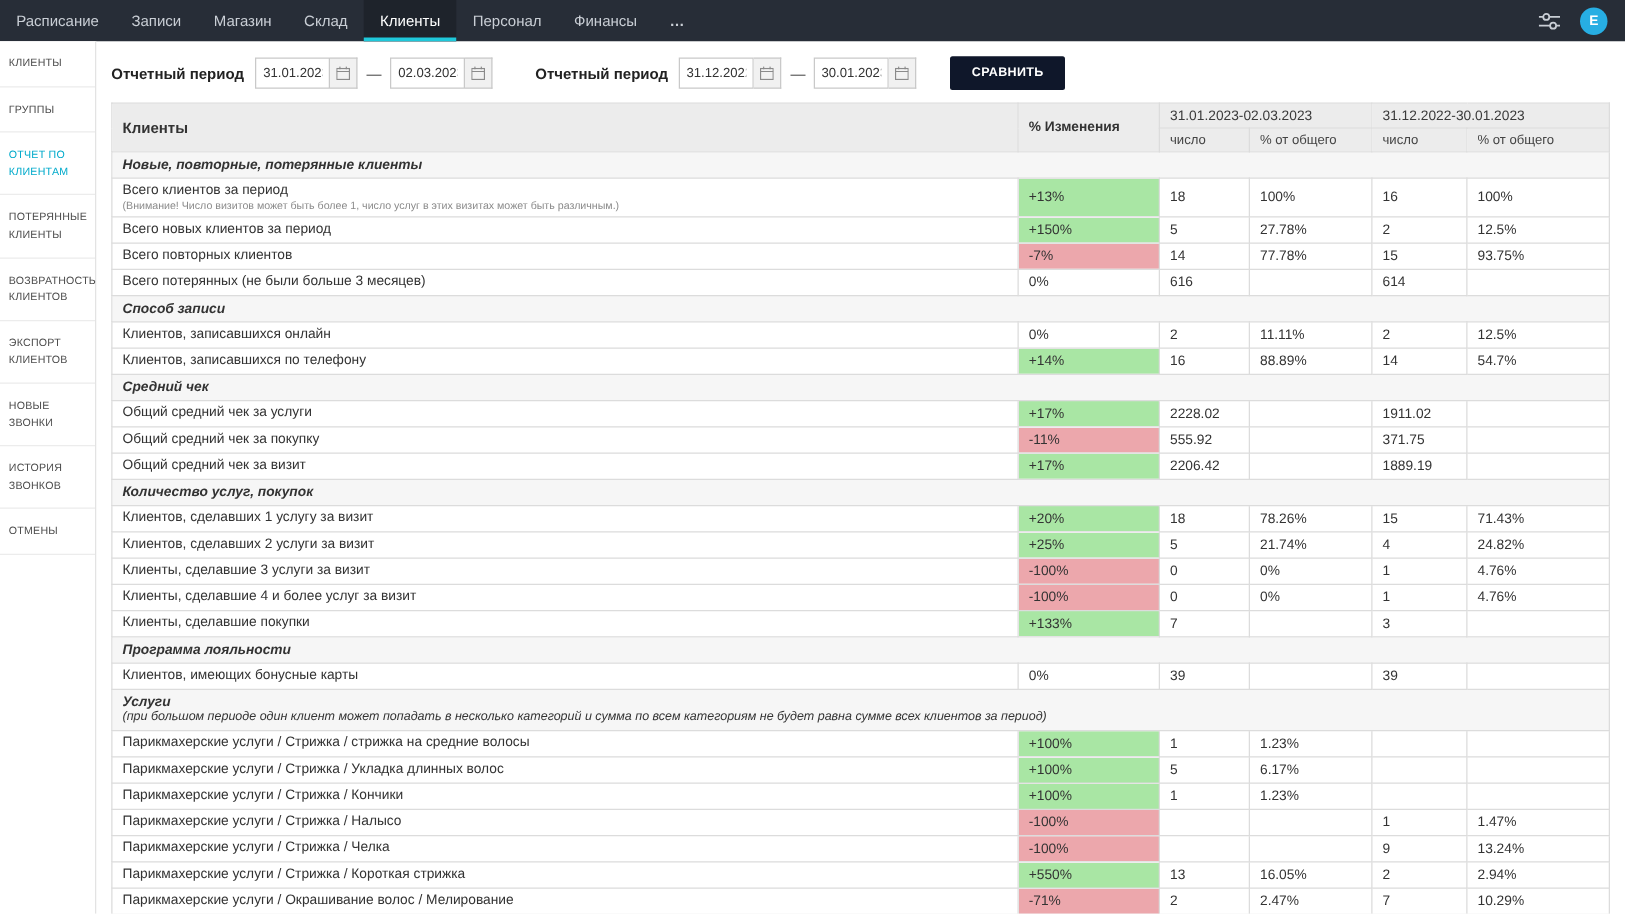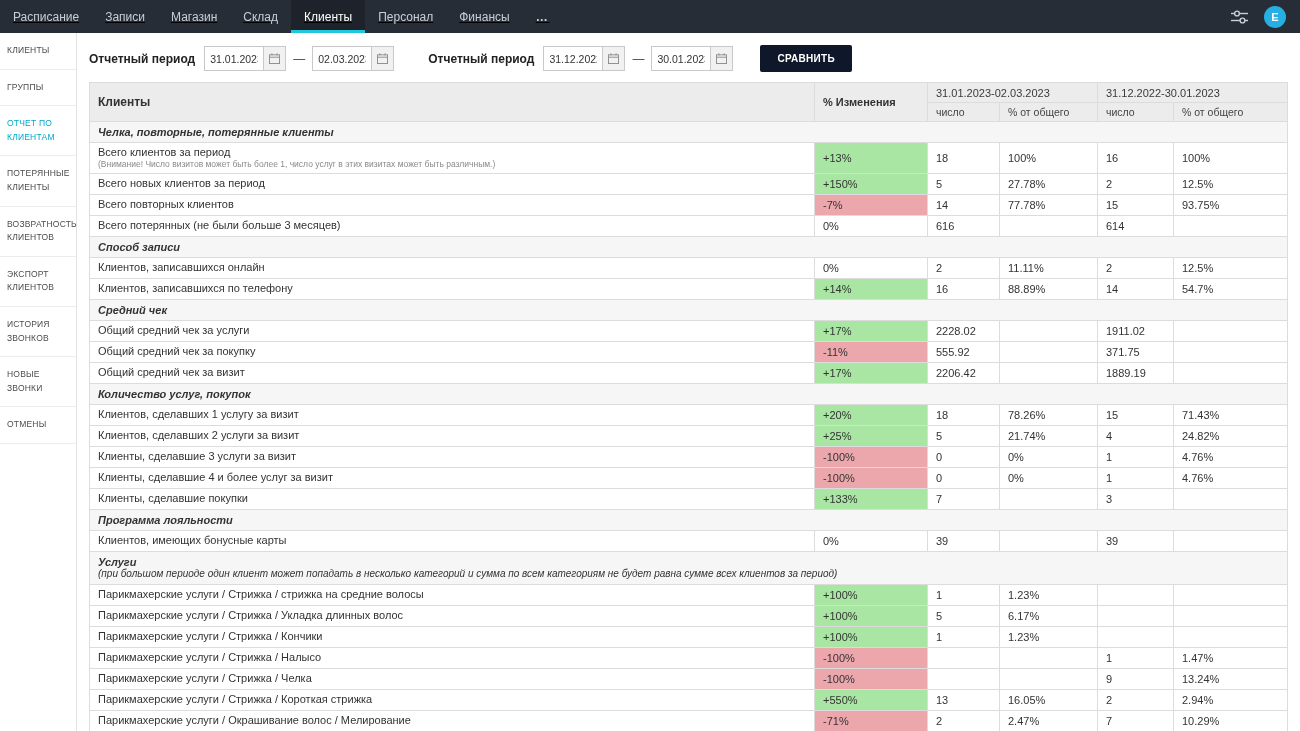--- a/index.html
+++ b/index.html
@@ -1,21 +1,21 @@
 <!DOCTYPE html>
 <html><head>
 <meta charset="utf-8">
 <style>
   * { box-sizing: border-box; margin: 0; padding: 0; }
   html,body { width: 1300px; height: 731px; overflow: hidden; background:#fff;
     font-family: "Liberation Sans", sans-serif; }
 
   
   .topnav { height:33px; background:#272d37; display:flex; justify-content:space-between; }
-  .topnav-left { display:flex; align-items:stretch;text-decoration:underline; }
+  .topnav-left { display:flex; align-items:stretch; }
   .nav-item { padding:0 13px; font-size:12px; color:#c9ced5; display:flex; align-items:center; cursor:pointer; }
   .nav-item.active { background:#1e232b; color:#fff; border-bottom:3px solid #1fc8da; padding-top:3px; }
   .nav-item.more { letter-spacing:2px; font-weight:bold; }
   .topnav-right { display:flex; align-items:center; gap:16px; padding-right:14px; }
   .icon-btn { display:flex; align-items:center; cursor:pointer; }
   .avatar { width:22px; height:22px; border-radius:50%; background:#27aee3; color:#fff;
     font-size:11px; font-weight:bold; display:flex; align-items:center; justify-content:center; cursor:pointer; }
 
   
   .layout { display:flex; height:698px; }
@@ -86,22 +86,22 @@
 </header>
 
 <div class="layout">
   <aside class="sidebar">
       <div class="side-item">Клиенты</div>
       <div class="side-item">Группы</div>
       <div class="side-item active">Отчет по клиентам</div>
       <div class="side-item">Потерянные клиенты</div>
       <div class="side-item">Возвратность клиентов</div>
       <div class="side-item">Экспорт клиентов</div>
+      <div class="side-item">Новые звонки</div>
       <div class="side-item">История звонков</div>
-      <div class="side-item">Новые звонки</div>
       <div class="side-item">Отмены</div>
     </aside>
 
   <main class="content">
 
     <div class="filterbar">
       <span class="filter-label">Отчетный период</span>
       <span class="date-pair">
         <input class="date-input" value="31.01.2023" style="">
         <span class="cal-btn">
@@ -172,21 +172,21 @@
           </tr>
           <tr>
             <th class="h-sub">число</th>
             <th class="h-sub">% от общего</th>
             <th class="h-sub">число</th>
             <th class="h-sub">% от общего</th>
           </tr>
         </thead>
         <tbody>
             <tr class="section">
-              <td colspan="6"><span class="sec-label">Челка, повторные, потерянные клиенты</span></td>
+              <td colspan="6"><span class="sec-label">Новые, повторные, потерянные клиенты</span></td>
             </tr>
             <tr>
               <td class="c-label">
                 <div>Всего клиентов за период</div>
                 <div class="row-note">(Внимание! Число визитов может быть более 1, число услуг в этих визитах может быть различным.)</div>
               </td>
               <td class="c-change green">+13%</td>
               <td class="c-val">18</td>
               <td class="c-val">100%</td>
               <td class="c-val">16</td>

